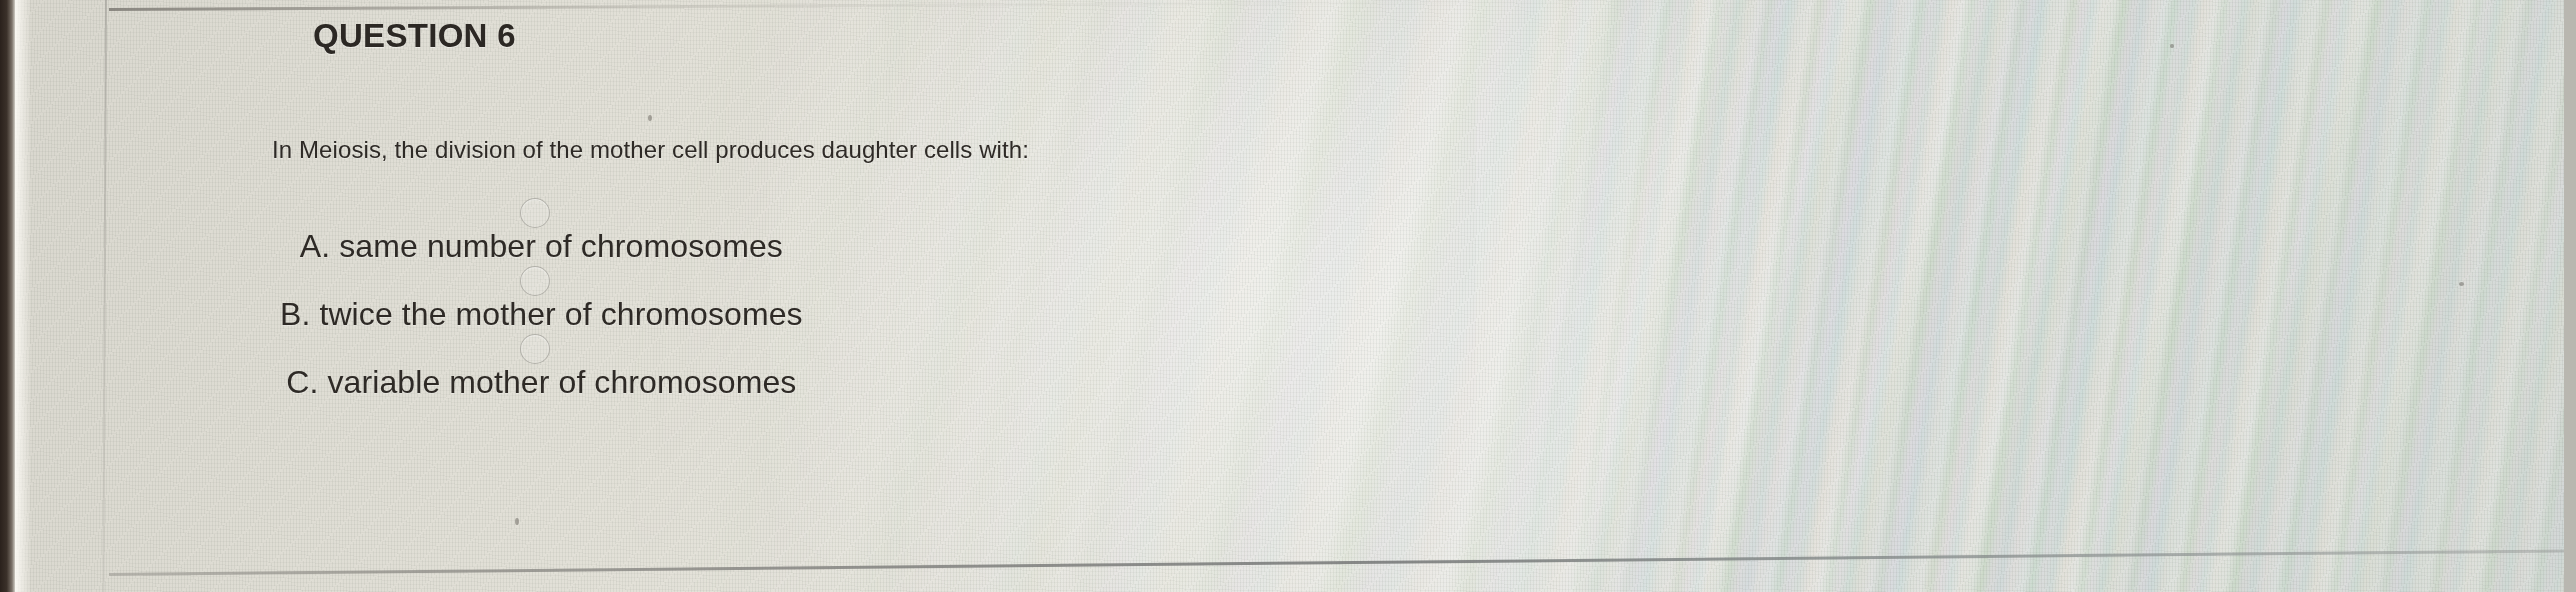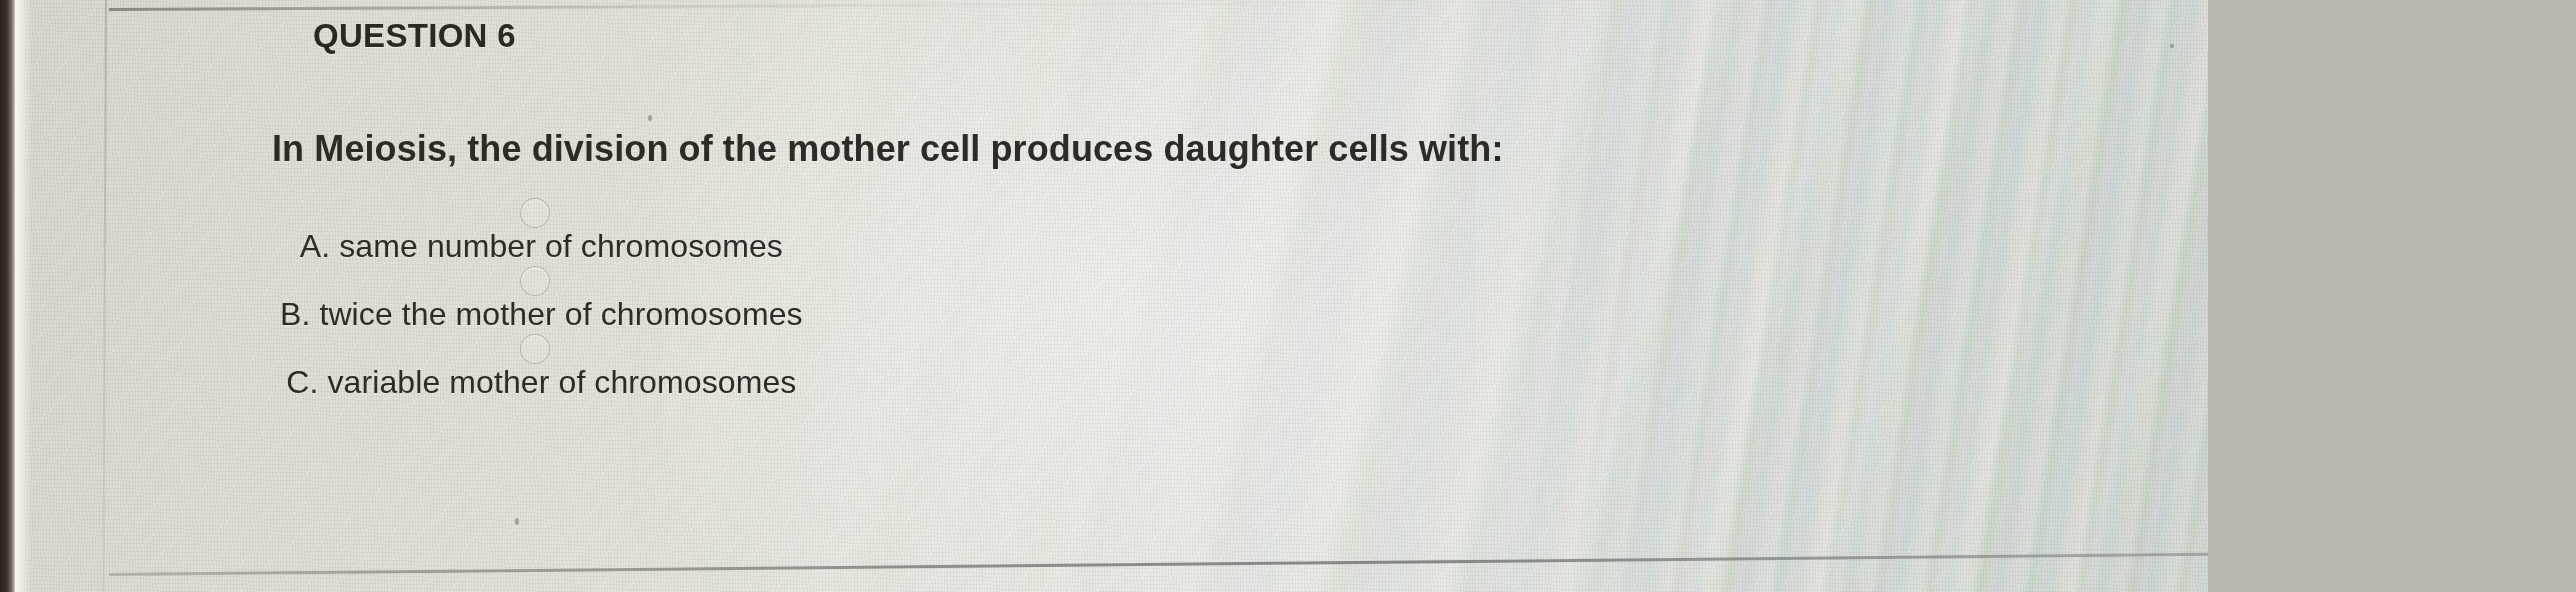--- a/index.html
+++ b/index.html
@@ -6,21 +6,21 @@
     margin: 0;
     padding: 0;
     background: #b9b7b0;
   }
   body {
     font-family: "Liberation Sans", sans-serif;
   }
 
   #screenshot {
     position: relative;
-    width: 2208px;
+    width: 2564px;
     height: 592px;
     overflow: hidden;
     background: #eab308;
   }
 
   
   .page-surface {
     position: absolute;
     inset: 0;
     background:
@@ -226,23 +226,23 @@
     font-weight: 700;
     letter-spacing: 0.3px;
     color: #2c2824;
     text-shadow: 0 1px 0 rgba(255,255,255,0.45);
     white-space: nowrap;
   }
 
   .question-stem {
     position: absolute;
     left: 272px;
-    top: 128px;
-    font-size: 36px;
-    font-weight: 700;
+    top: 136px;
+    font-size: 24px;
+    font-weight: 400;
     color: #2e2a26;
     letter-spacing: 0.1px;
     white-space: nowrap;
     text-shadow: 0 1px 0 rgba(255,255,255,0.35);
   }
 
   .options {
     position: absolute;
     left: 280px;
     top: 198px;

